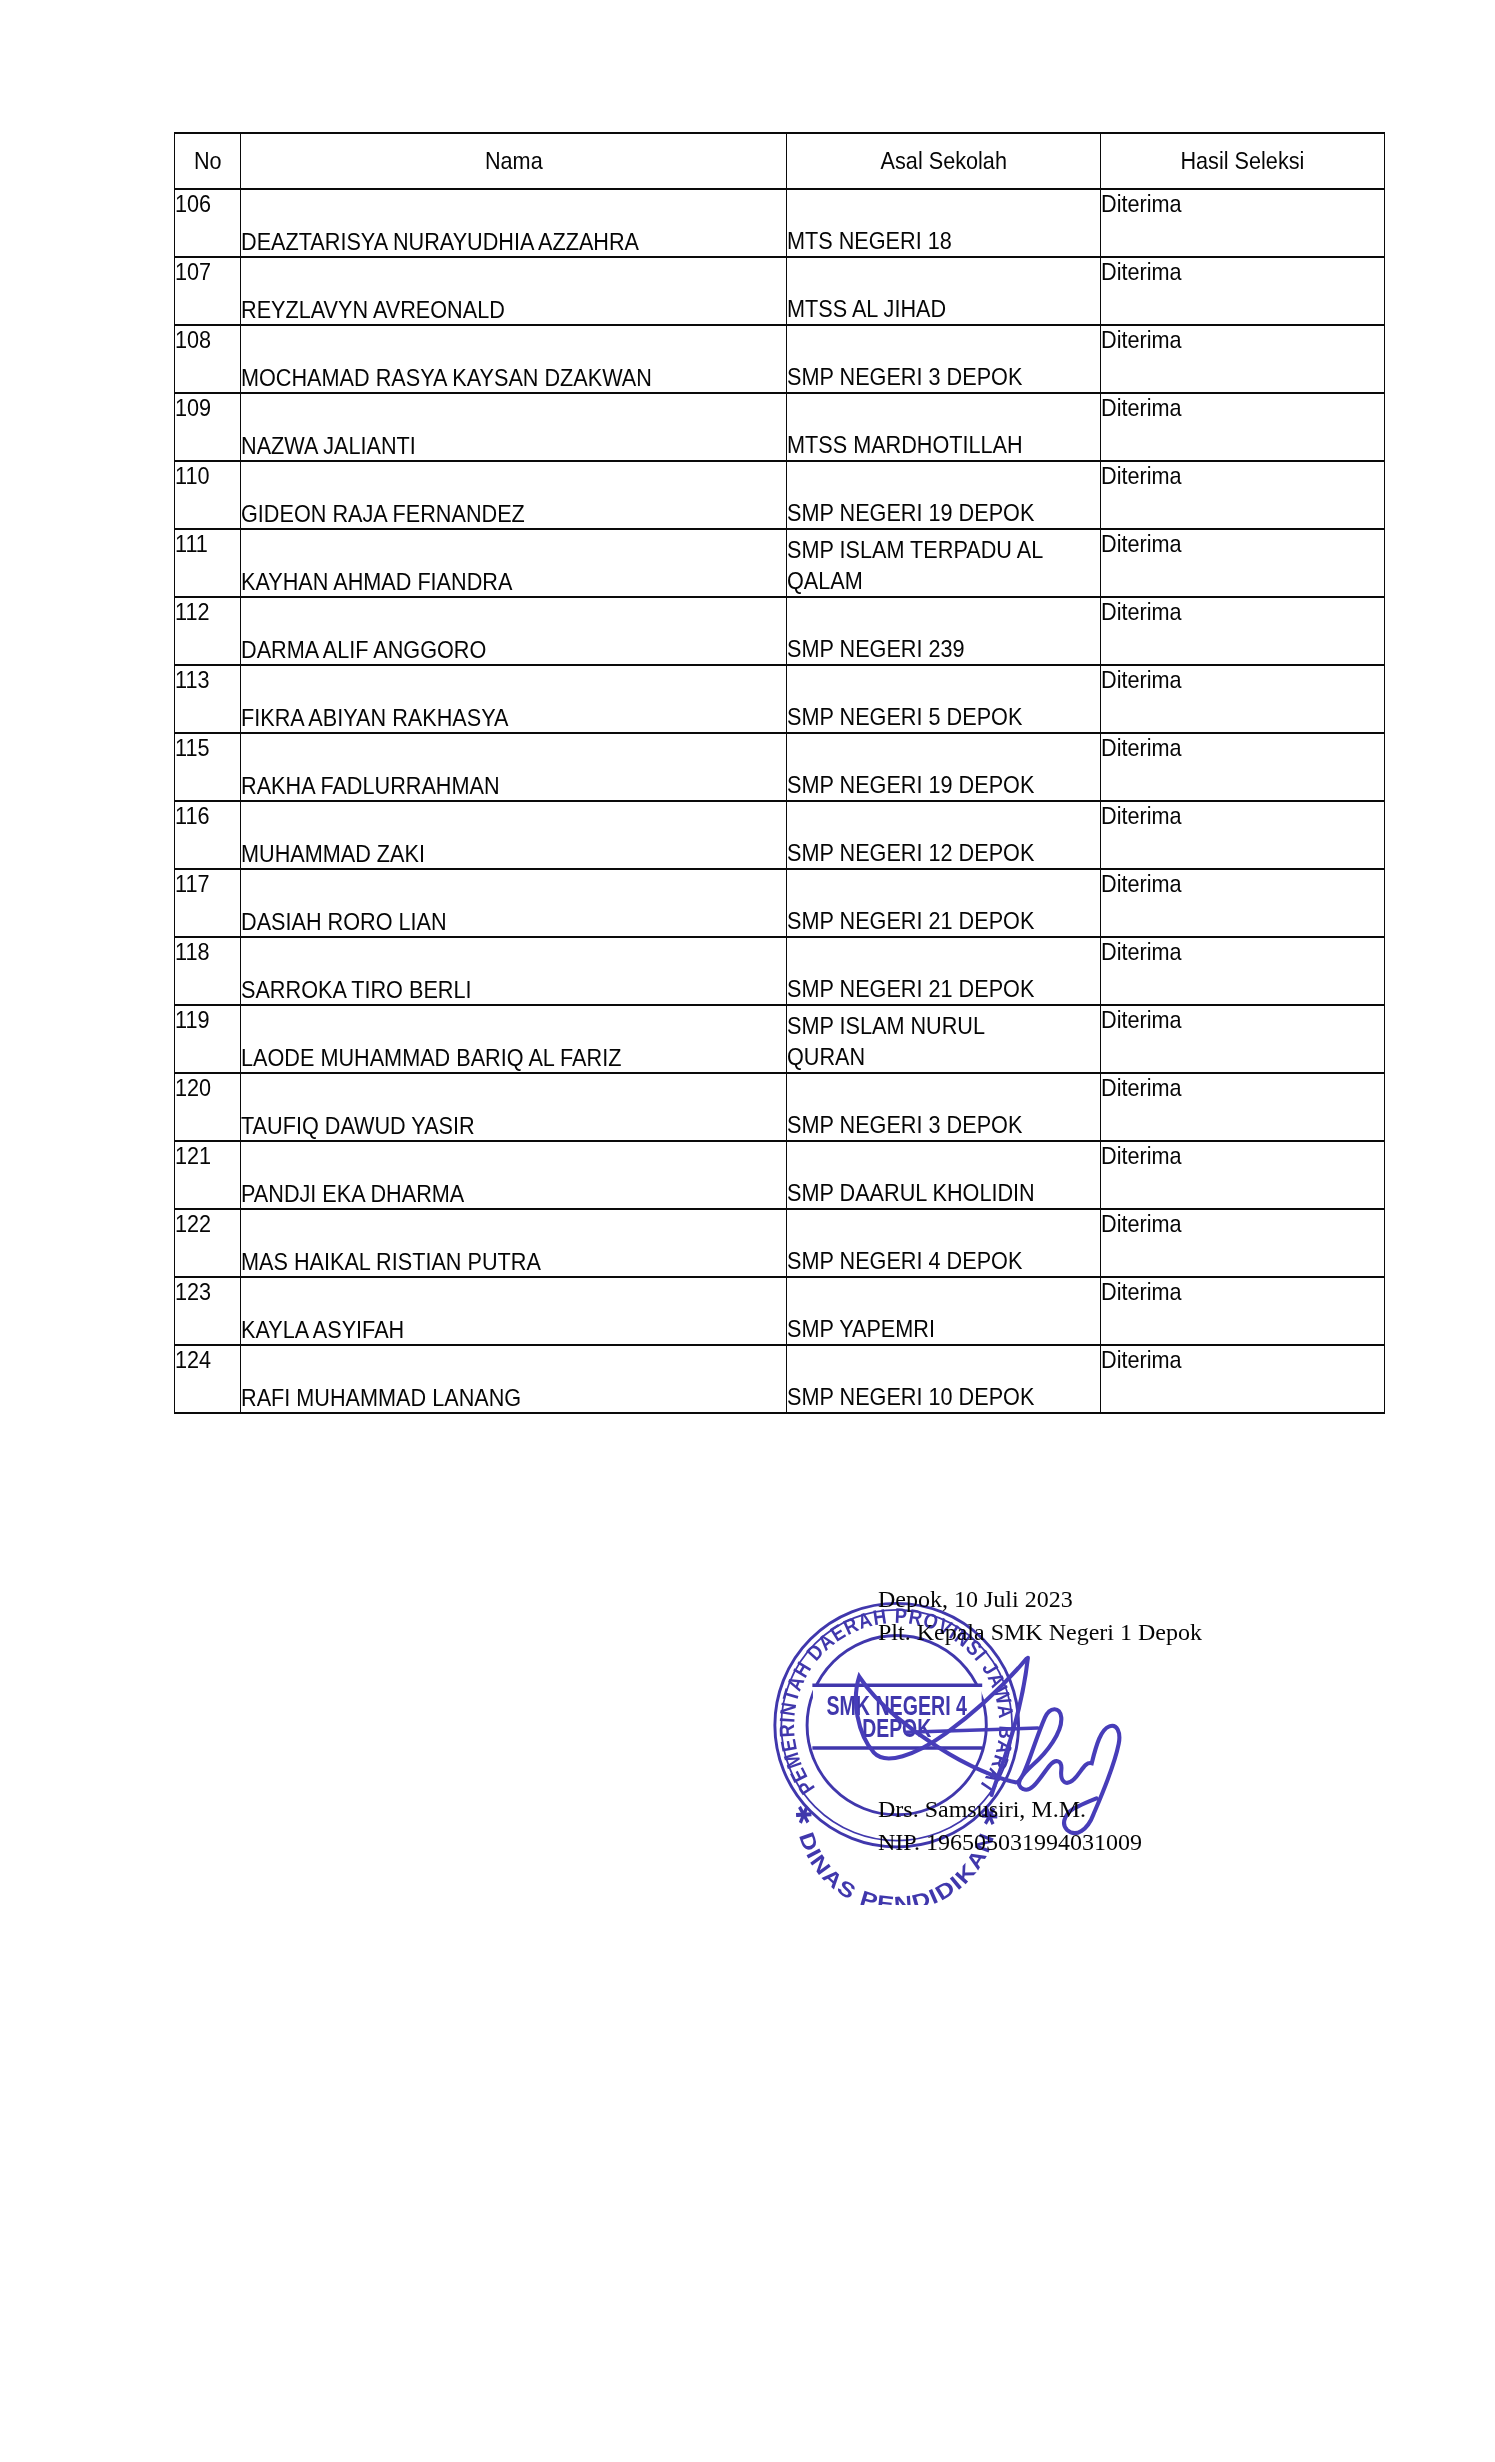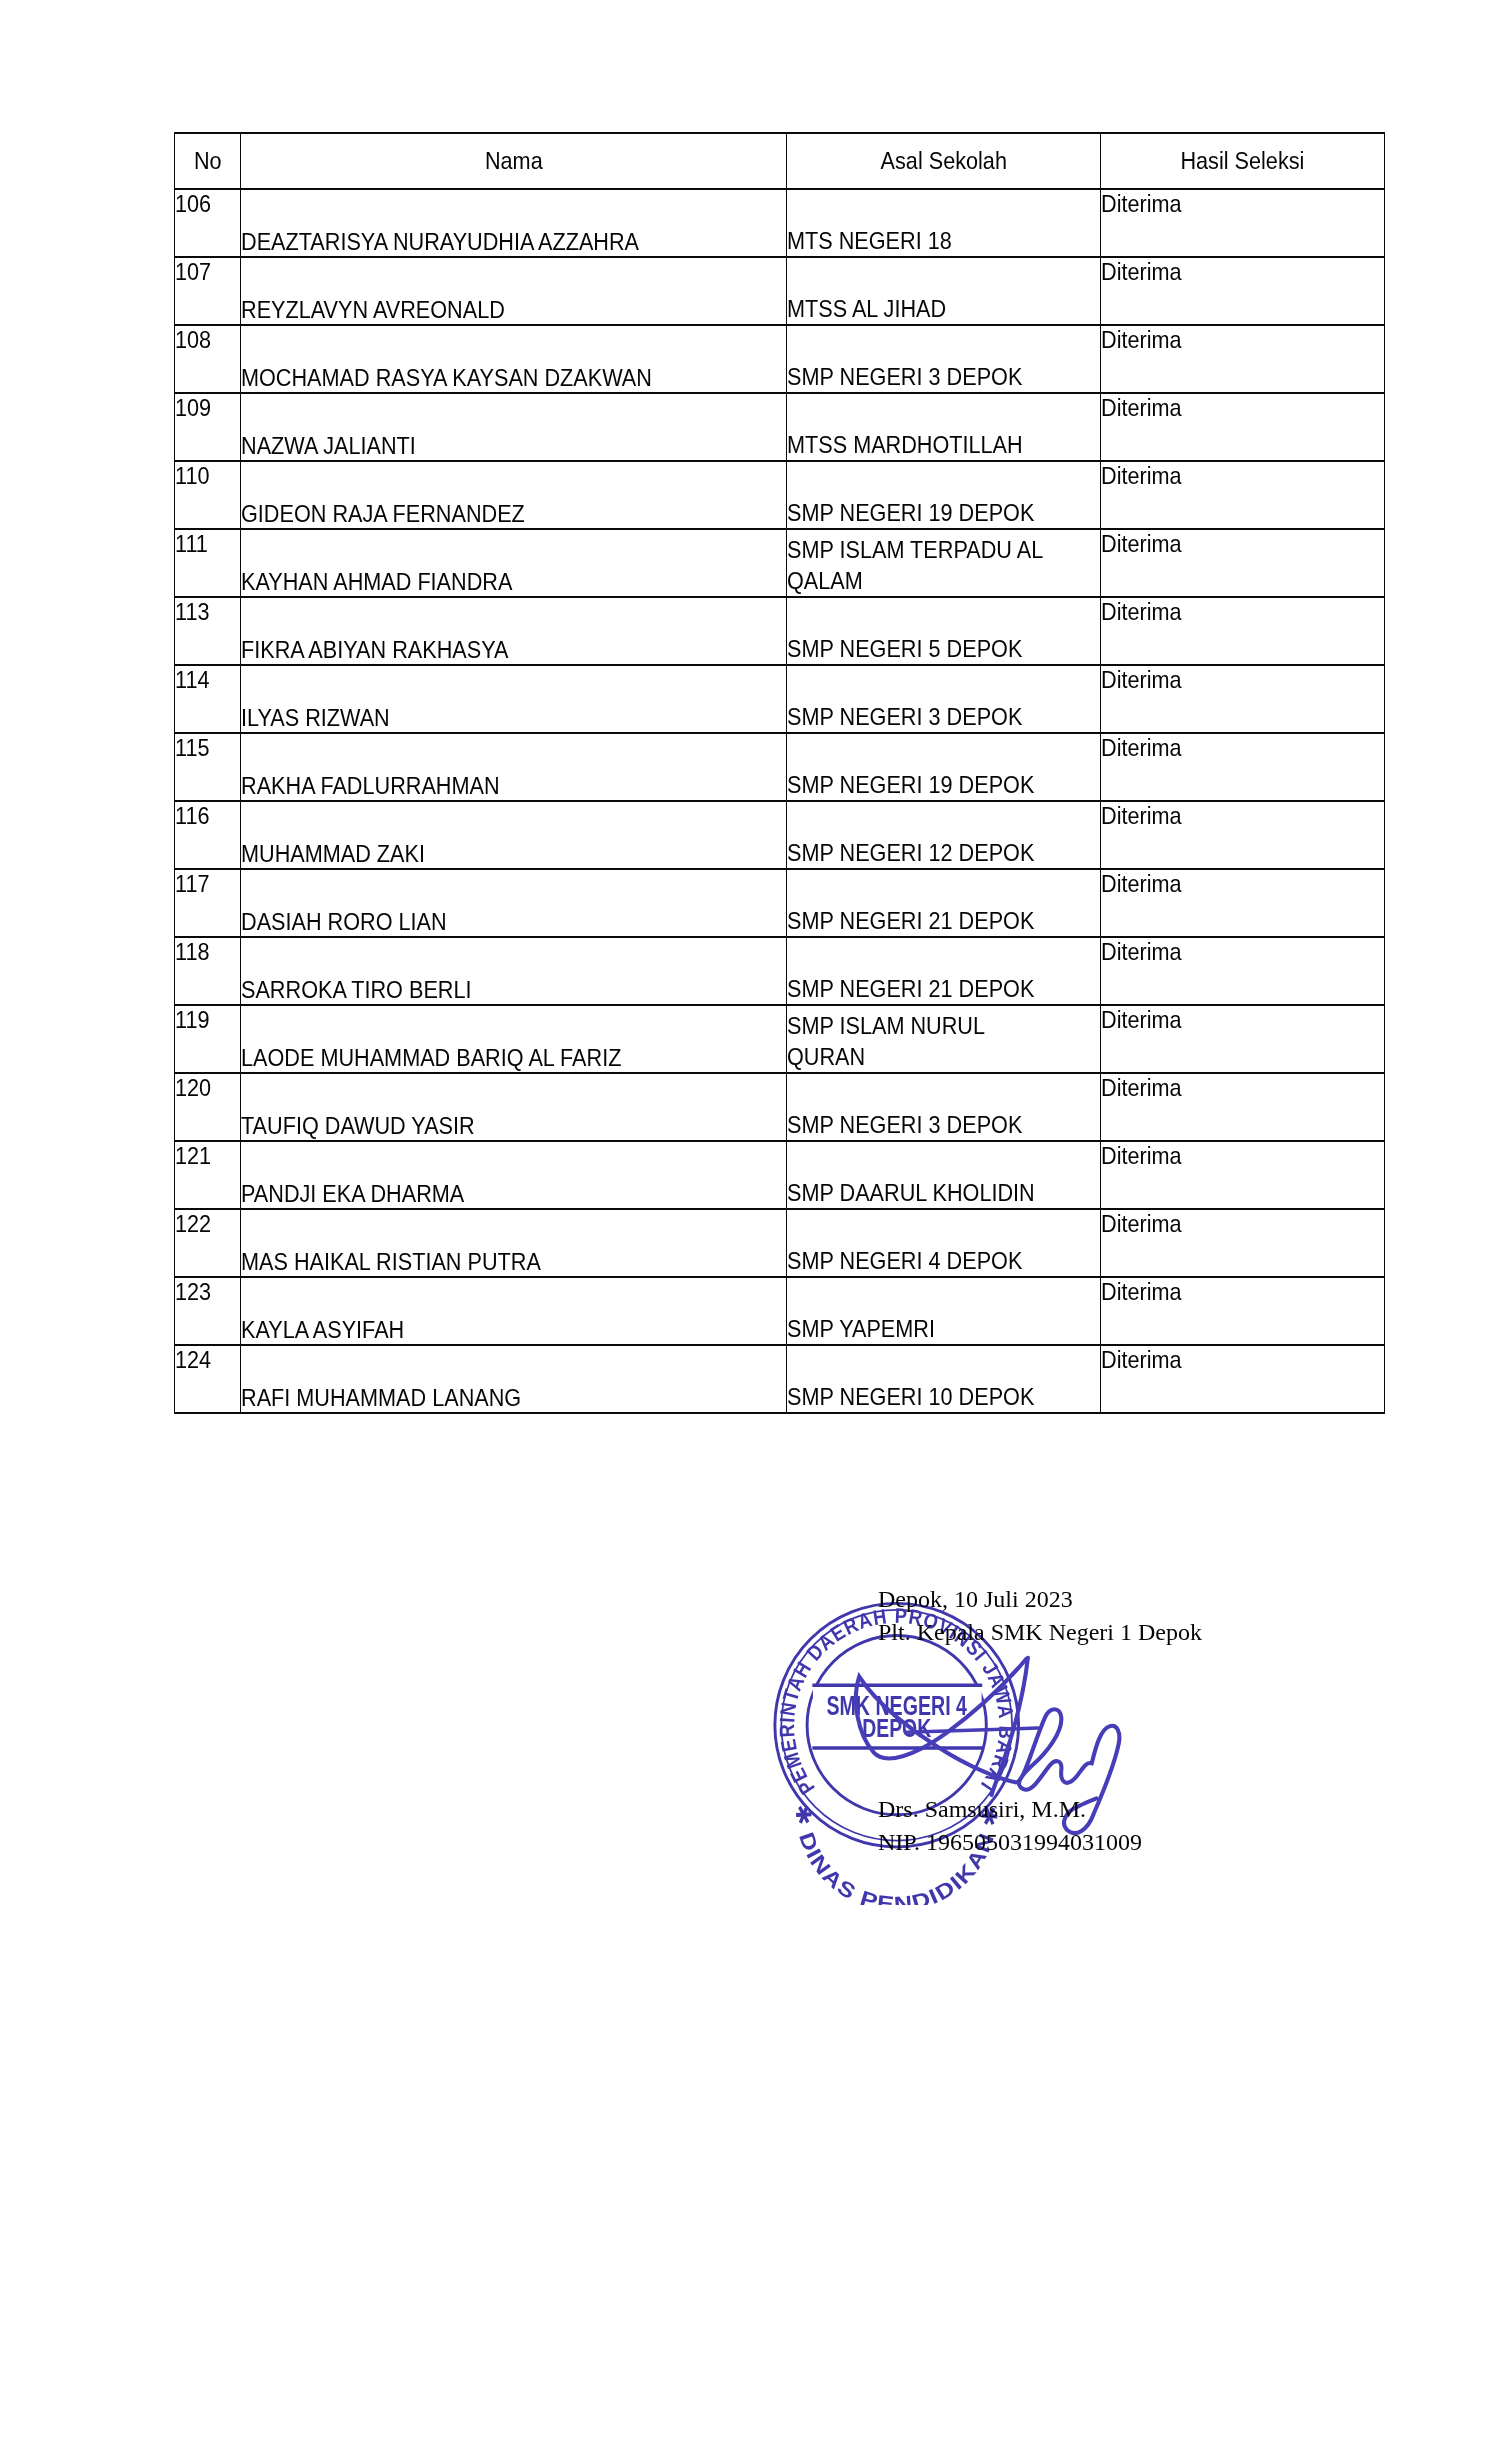--- a/index.html
+++ b/index.html
@@ -112,34 +112,34 @@
     </tr>
 
     <tr>
       <td class="cell-no"><span class="cx cx-tl b-no">111</span></td>
       <td class="cell-nama"><span class="cx cx-bl b-nama">KAYHAN AHMAD FIANDRA</span></td>
       <td class="cell-asal"><span class="cx cx-bl b-sekolah">SMP ISLAM TERPADU AL
 QALAM</span></td>
       <td class="cell-hasil"><span class="cx cx-tl b-hasil">Diterima</span></td>
     </tr>
 
+    <tr>
+      <td class="cell-no"><span class="cx cx-tl b-no">112</span></td>
+      <td class="cell-nama"><span class="cx cx-bl b-nama">DARMA ALIF ANGGORO</span></td>
+      <td class="cell-asal"><span class="cx cx-bl b-sekolah">SMP NEGERI 239</span></td>
+      <td class="cell-hasil"><span class="cx cx-tl b-hasil">Diterima</span></td>
+    </tr>
 
     <tr>
       <td class="cell-no"><span class="cx cx-tl b-no">113</span></td>
       <td class="cell-nama"><span class="cx cx-bl b-nama">FIKRA ABIYAN RAKHASYA</span></td>
       <td class="cell-asal"><span class="cx cx-bl b-sekolah">SMP NEGERI 5 DEPOK</span></td>
       <td class="cell-hasil"><span class="cx cx-tl b-hasil">Diterima</span></td>
     </tr>
 
-    <tr>
-      <td class="cell-no"><span class="cx cx-tl b-no">114</span></td>
-      <td class="cell-nama"><span class="cx cx-bl b-nama">ILYAS RIZWAN</span></td>
-      <td class="cell-asal"><span class="cx cx-bl b-sekolah">SMP NEGERI 3 DEPOK</span></td>
-      <td class="cell-hasil"><span class="cx cx-tl b-hasil">Diterima</span></td>
-    </tr>
 
     <tr>
       <td class="cell-no"><span class="cx cx-tl b-no">115</span></td>
       <td class="cell-nama"><span class="cx cx-bl b-nama">RAKHA FADLURRAHMAN</span></td>
       <td class="cell-asal"><span class="cx cx-bl b-sekolah">SMP NEGERI 19 DEPOK</span></td>
       <td class="cell-hasil"><span class="cx cx-tl b-hasil">Diterima</span></td>
     </tr>
 
     <tr>
       <td class="cell-no"><span class="cx cx-tl b-no">116</span></td>

